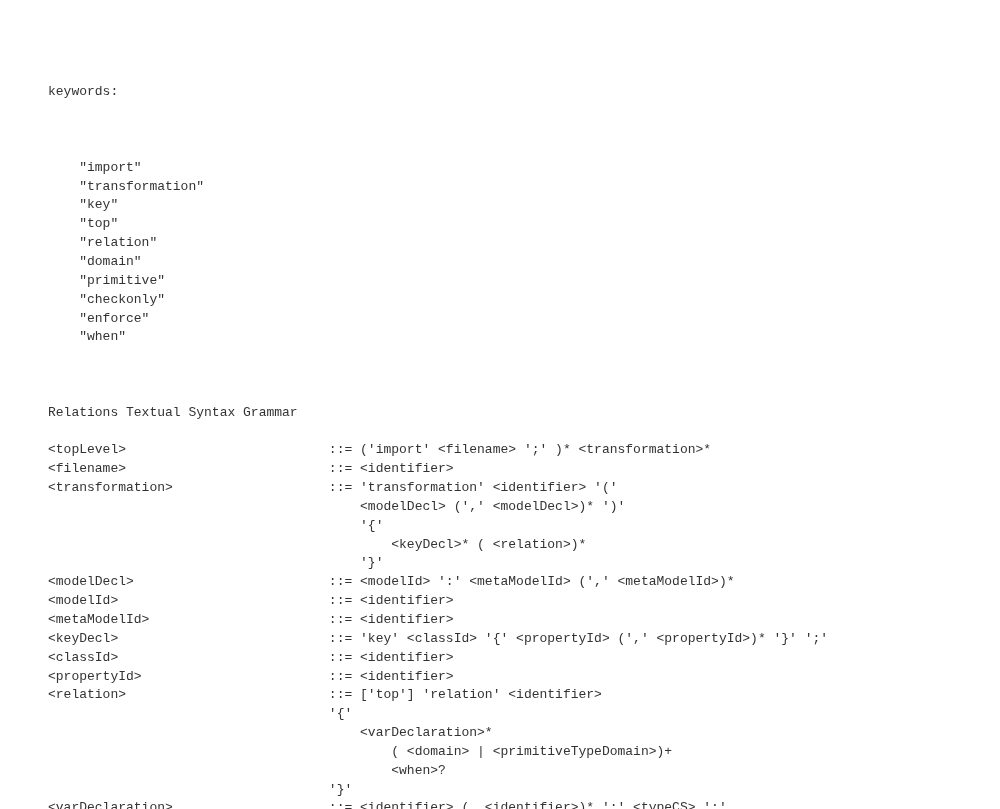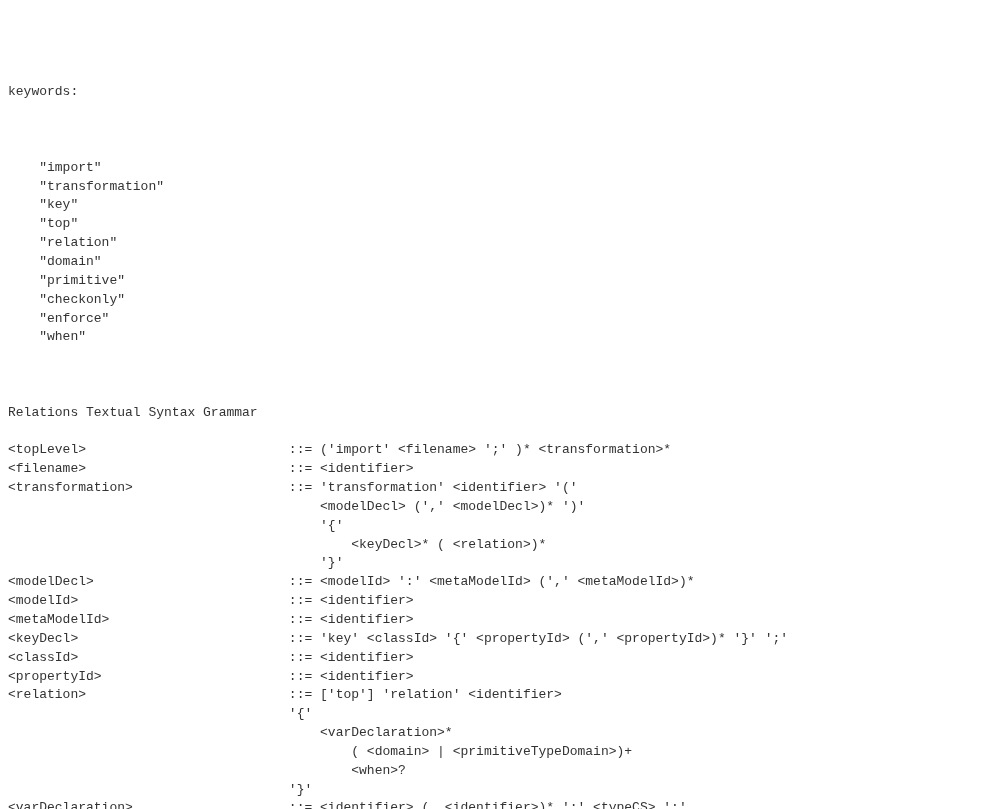--- a/index.html
+++ b/index.html
@@ -8,20 +8,21 @@
       color: #333;
       background: #fff;
       margin: 0;
       padding: 8px;
       line-height: 1.45;
       white-space: pre;
       overflow-x: auto;
     }
     .line {
       display: block;
+      margin-left: 40px;
     }
   </style>
 </head>
 <body>
 
 
 
 <span class="line">keywords:</span>
 <span class="line"> </span>
 <div id="keywords-container"><span class="line">    "import"</span><span class="line">    "transformation"</span><span class="line">    "key"</span><span class="line">    "top"</span><span class="line">    "relation"</span><span class="line">    "domain"</span><span class="line">    "primitive"</span><span class="line">    "checkonly"</span><span class="line">    "enforce"</span><span class="line">    "when"</span></div>

